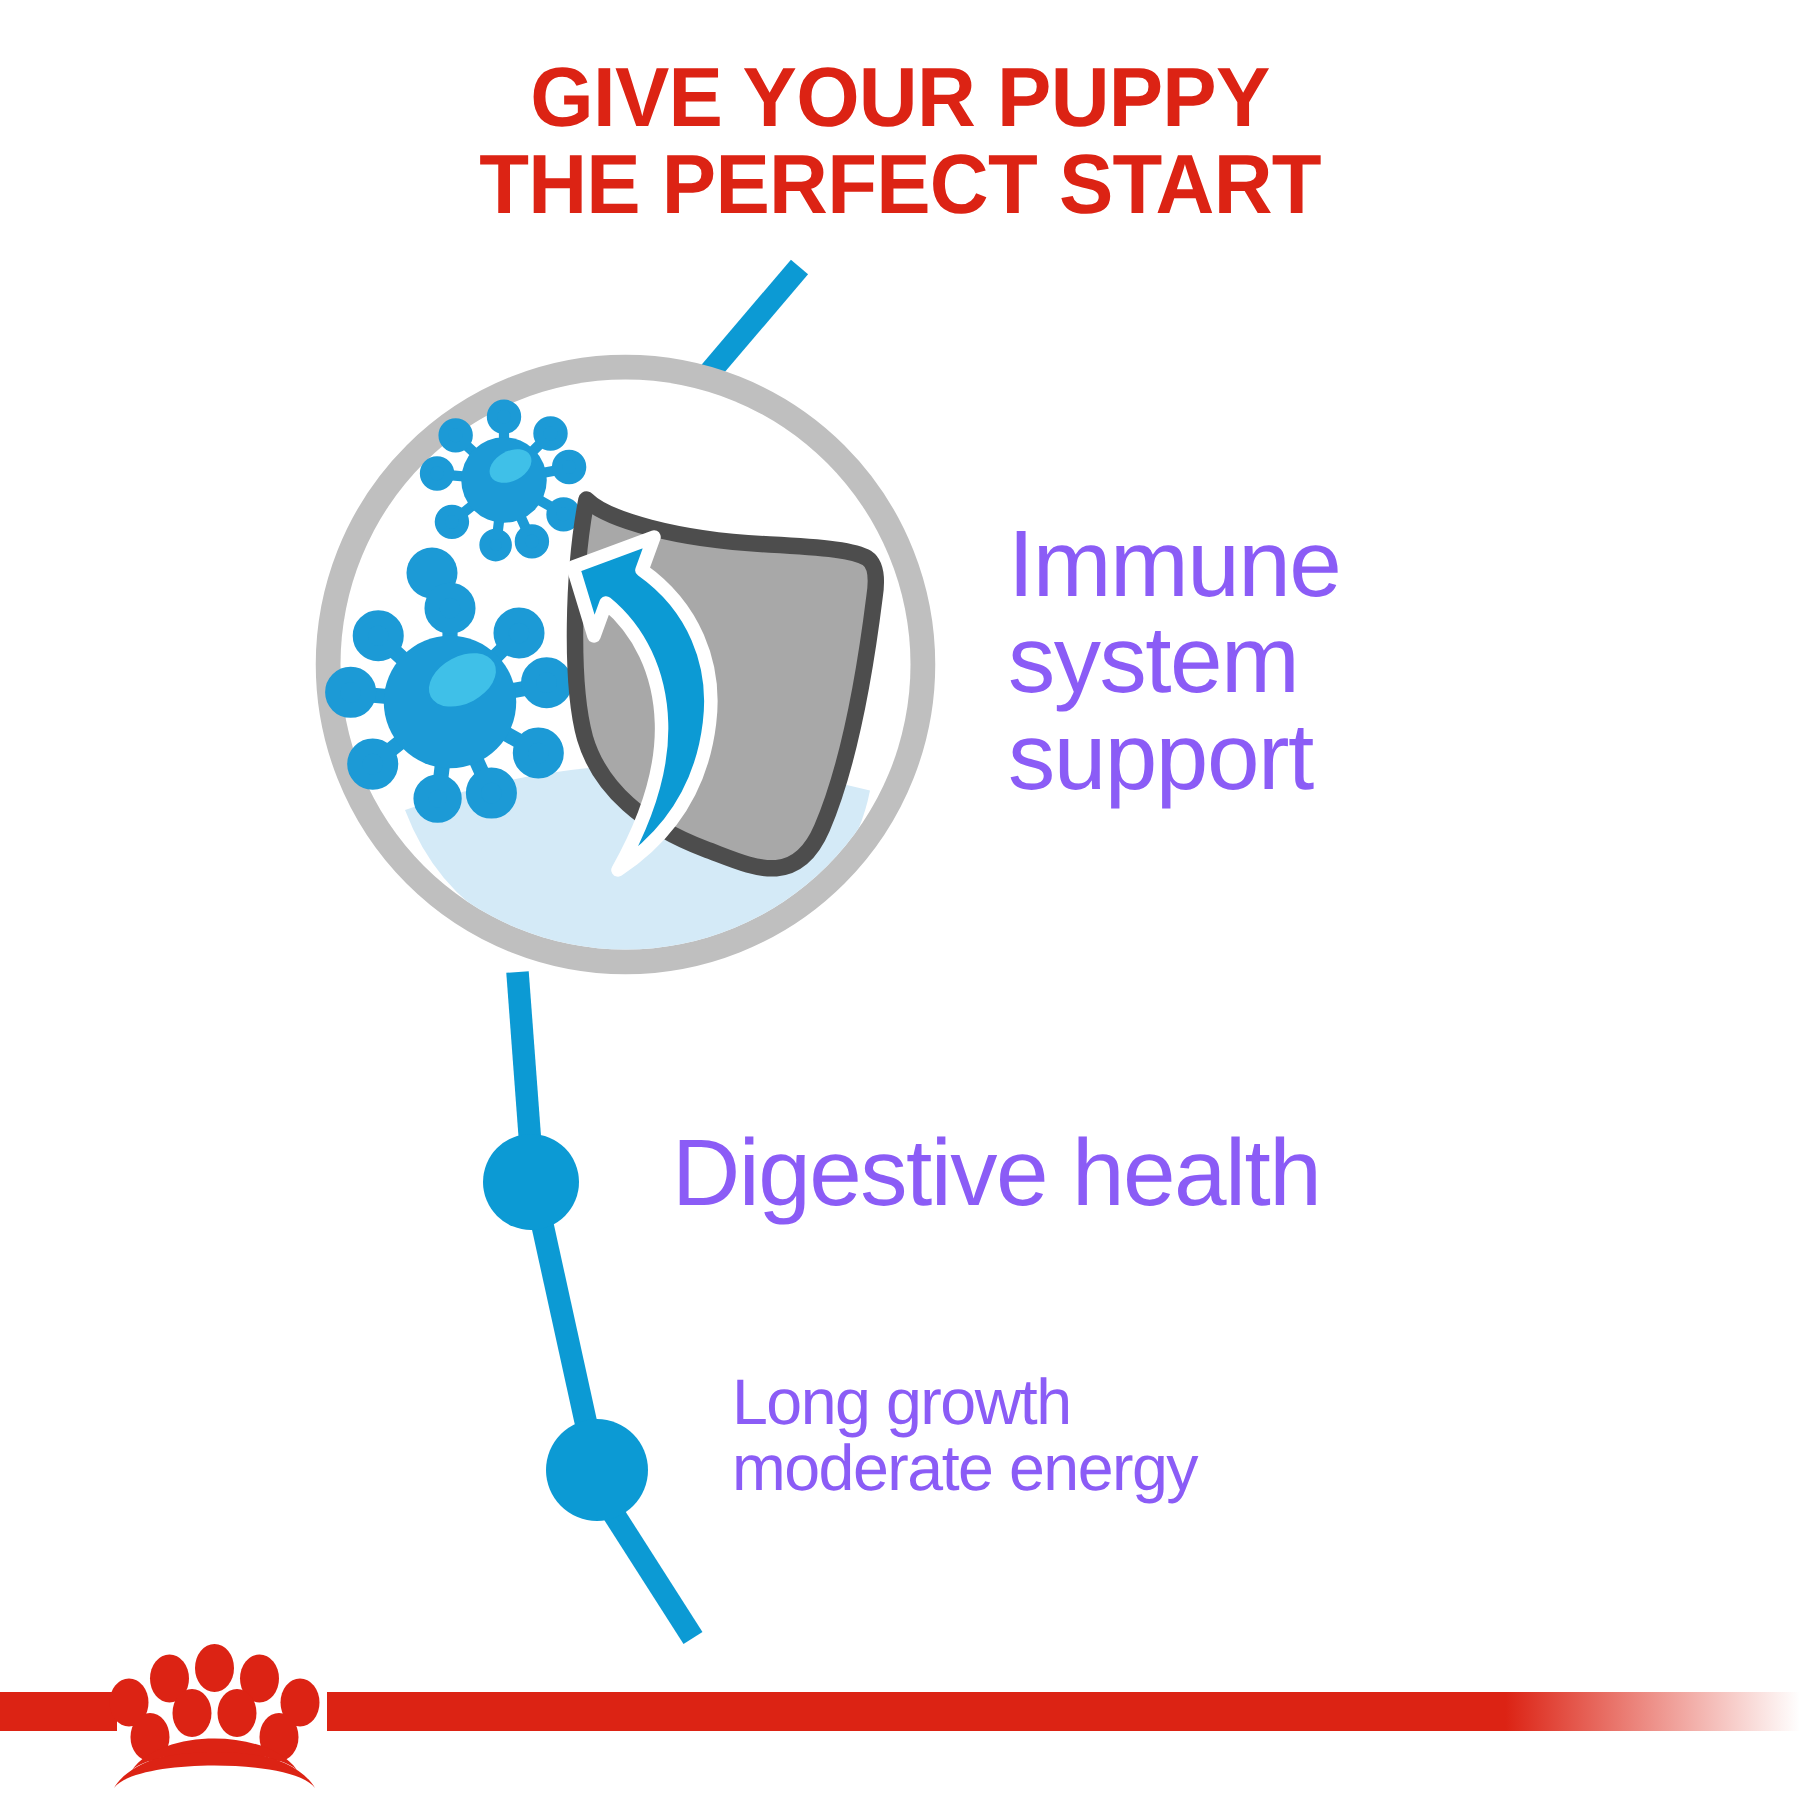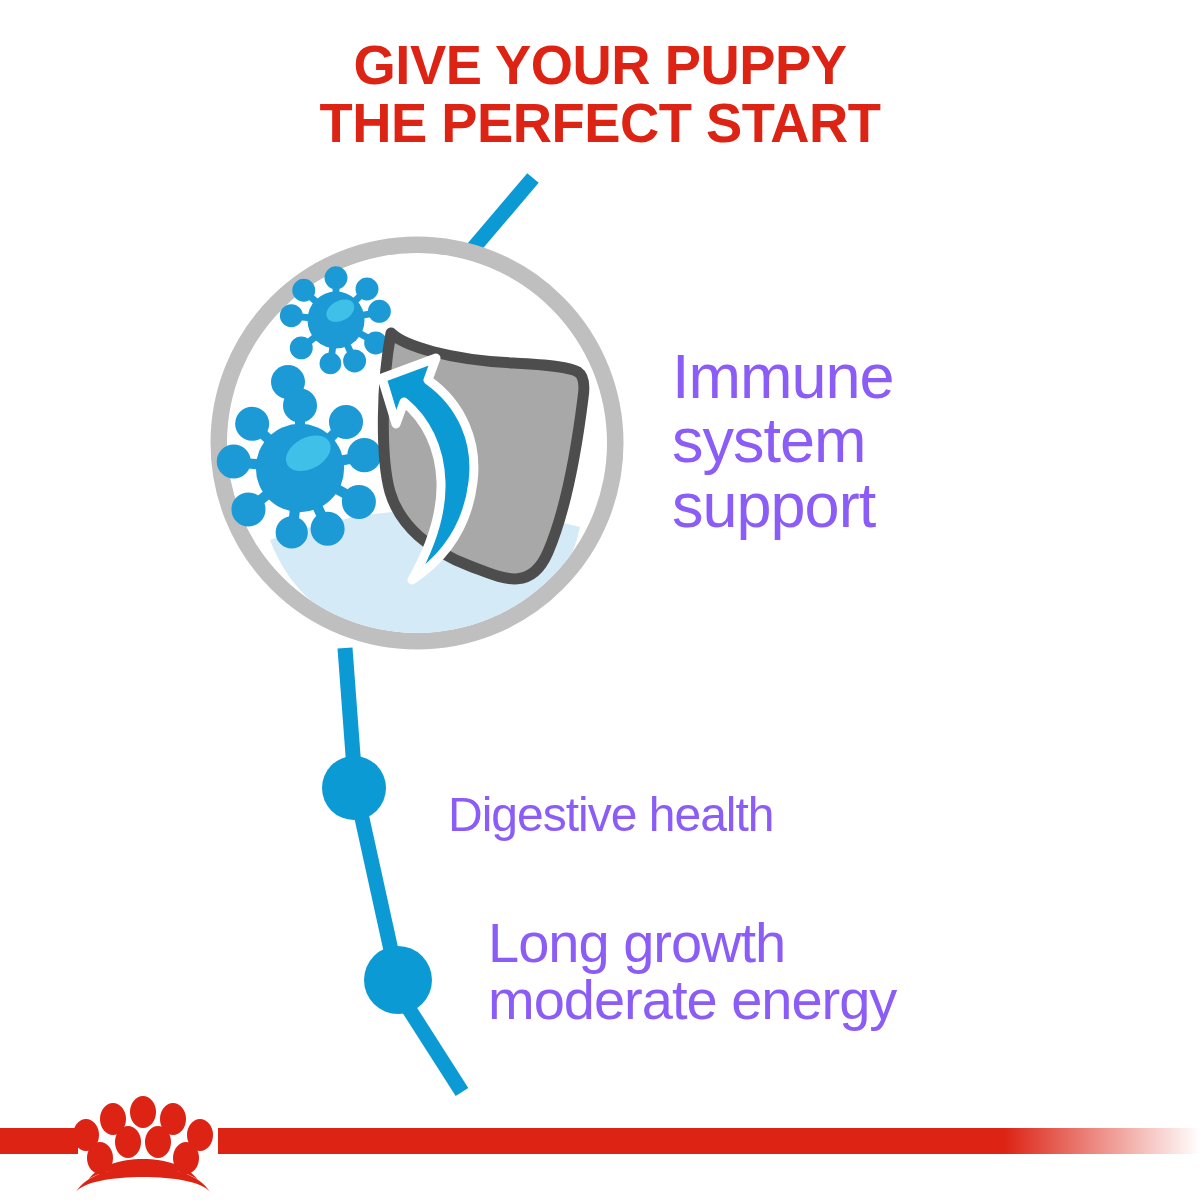--- a/index.html
+++ b/index.html
@@ -35,22 +35,22 @@
   .benefit{
     position:absolute;
     color:#8b5cf6;
     font-weight:normal;
     font-size:62px;
     line-height:1.02;
     letter-spacing:-1px;
     white-space:pre-line;
   }
   #benefit-0{left:672px;top:344px;font-size:63px;}
-  #benefit-1{left:448px;top:750px;font-size:48px;margin-top:41px;}
-  #benefit-2{left:488px;top:914px;font-size:56px;}
+  #benefit-1{left:448px;top:750px;font-size:63px;}
+  #benefit-2{left:488px;top:914px;font-size:43px;}
 </style>
 </head>
 <body>
 
 <div id="stage">
 
   <div class="headline">
     <span>GIVE YOUR PUPPY</span>
     <span class="l2">THE PERFECT START</span>
   </div>

